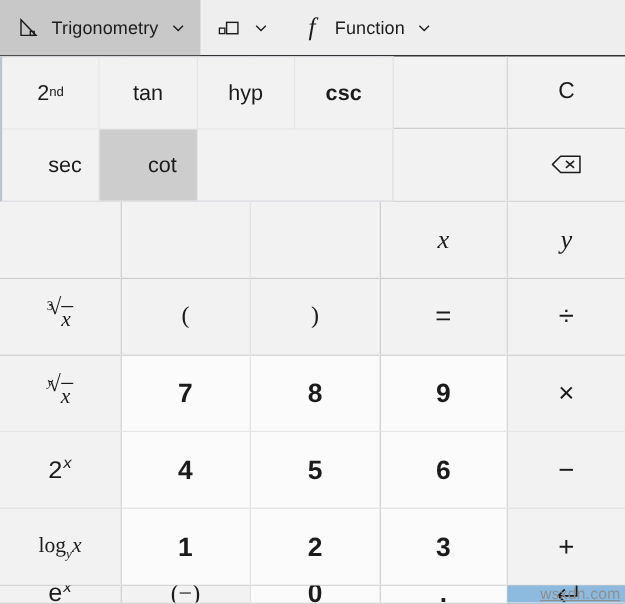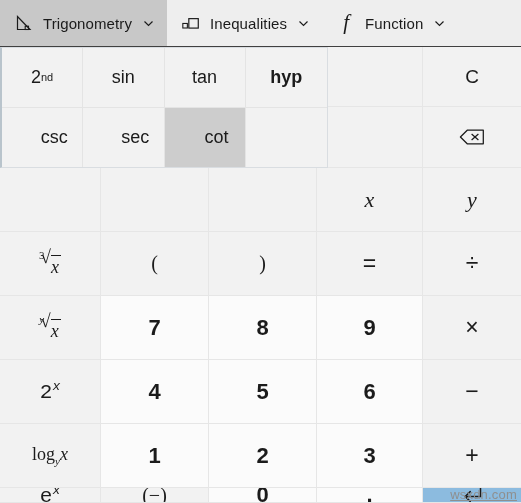--- a/index.html
+++ b/index.html
@@ -13,21 +13,21 @@
     overflow: hidden;
     font-family: "Liberation Sans", sans-serif;
     color: #1a1a1a;
     -webkit-font-smoothing: antialiased;
   }
 
   #app {
     position: relative;
     width: 521px;
     height: 503px;
-    background: #404040;
+    background: #000000;
   }
 
   
   .menubar {
     position: absolute;
     left: 0; top: 0;
     width: 521px; height: 46px;
     background: #eeeeee;
     display: flex;
     align-items: stretch;
@@ -245,21 +245,20 @@
       </span>
     </div>
 
     <div class="menu-item">
       <span class="menu-icon">
         <svg width="22" height="20" viewBox="0 0 22 20">
           <rect x="2" y="10.5" width="5" height="5" fill="none" stroke="#1b1b1b" stroke-width="1.2"></rect>
           <rect x="8.6" y="5.2" width="10.4" height="10.4" fill="none" stroke="#1b1b1b" stroke-width="1.3"></rect>
         </svg>
       </span>
-      <span class="menu-label">Inequalities</span>
       <span class="chev">
         <svg width="13" height="13" viewBox="0 0 13 13">
           <path d="M2.5 4.5 L6.5 8.5 L10.5 4.5" fill="none" stroke="#1b1b1b" stroke-width="1.15"></path>
         </svg>
       </span>
     </div>
 
     <div class="menu-item">
       <span class="menu-icon fn-icon">f</span>
       <span class="menu-label">Function</span>
@@ -415,23 +414,20 @@
       </svg>
     </div>
   </div>
 
   <div class="trig-panel">
     <div class="trig-key">
       <span>2</span>
         <span class="sup">nd</span>
     </div>
     <div class="trig-key">
-      <span>sin</span>
-    </div>
-    <div class="trig-key">
       <span>tan</span>
     </div>
     <div class="trig-key">
       <span>hyp</span>
     </div>
     <div class="trig-key">
       <span>csc</span>
     </div>
     <div class="trig-key">
       <span>sec</span>

